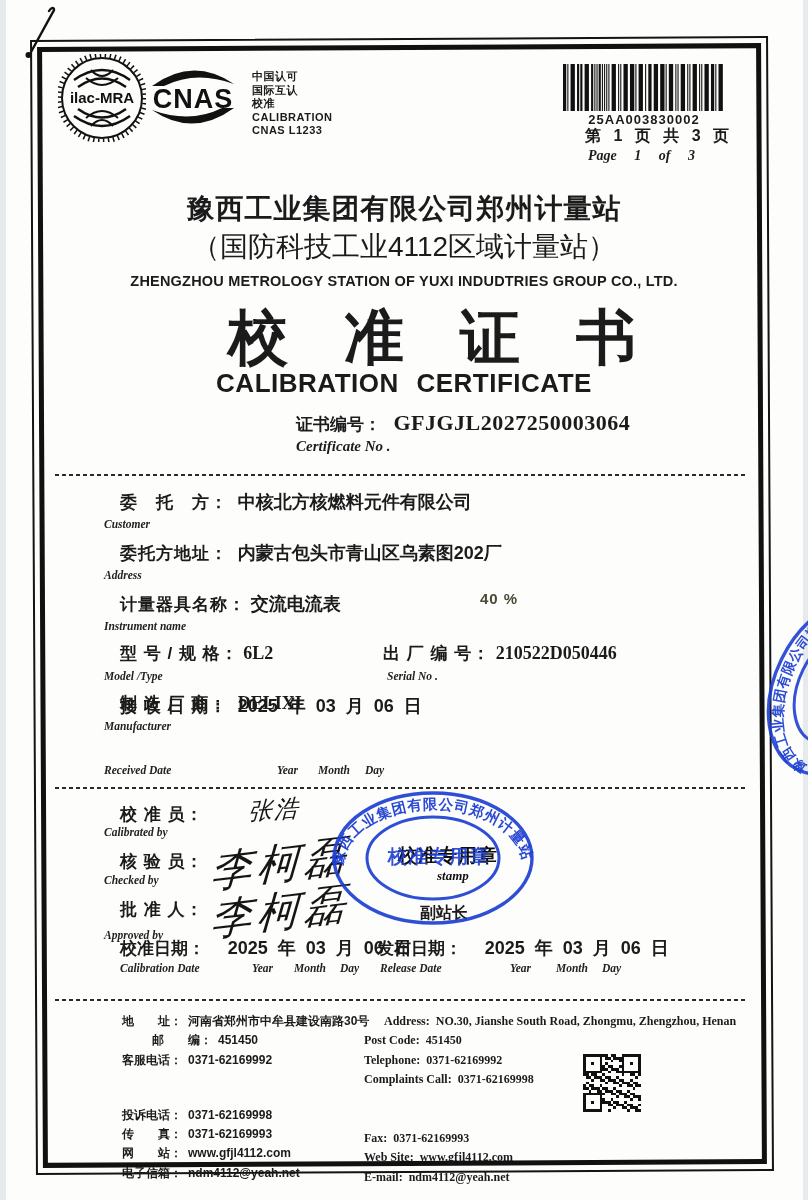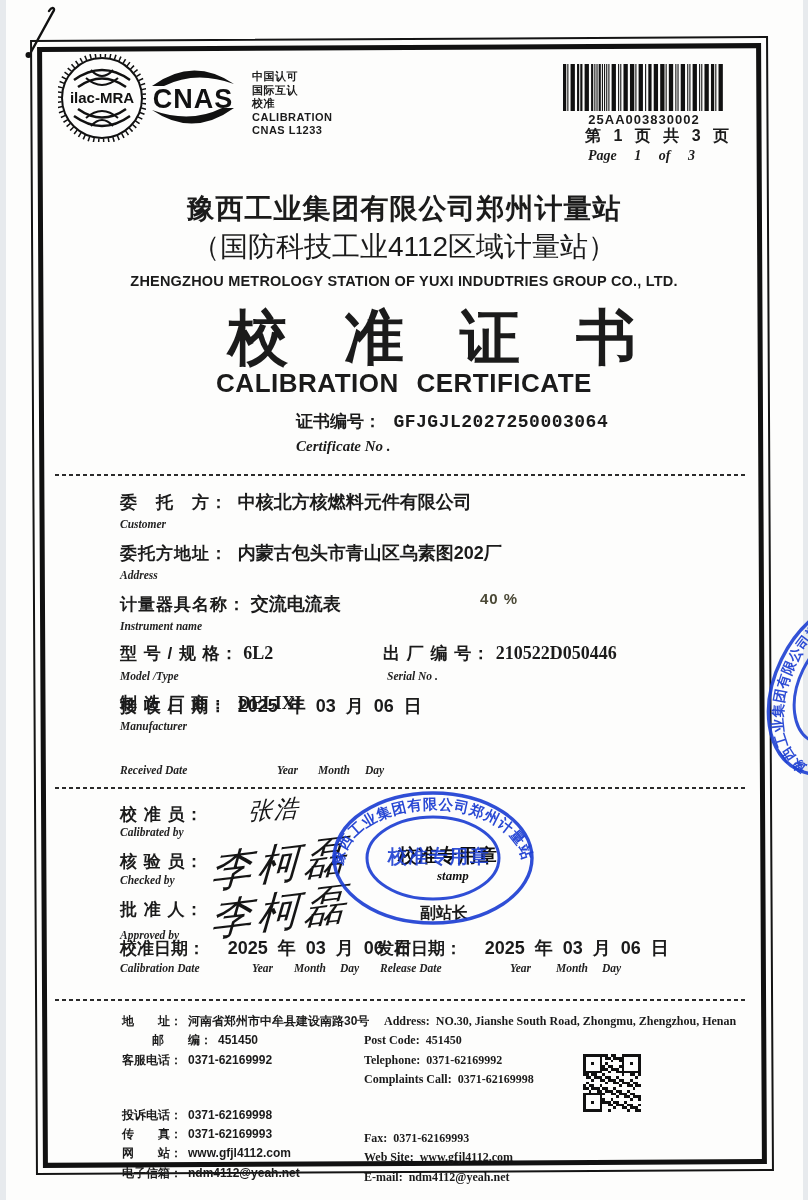--- a/index.html
+++ b/index.html
@@ -16,31 +16,31 @@
   .ctr{left:40px;width:728px;text-align:center;}
   
   .accred-lines{font-size:11px;font-weight:700;line-height:13.5px;letter-spacing:.5px;}
   .org-zh{font-size:28px;font-weight:800;letter-spacing:1px;}
   .org-sub{font-size:28px;font-weight:400;letter-spacing:0;}
   .org-en{font-size:14.5px;font-weight:700;letter-spacing:.2px;}
   .big-title{font-size:60px;font-weight:900;letter-spacing:56px;padding-left:56px;
              font-family:"DejaVu Serif","Liberation Serif",serif;}
   .en-title{font-size:26px;font-weight:600;letter-spacing:.5px;word-spacing:10px;}
   .certno-label{font-size:17px;font-weight:700;}
-  .certno-val{font-size:18px;font-weight:700;font-family:Liberation Mono, monospace;letter-spacing:.5px;}
+  .certno-val{font-size:22px;font-weight:700;font-family:Liberation Serif, serif;letter-spacing:.5px;}
   .certno-en{font-size:15px;font-weight:700;font-style:italic;font-family:"Liberation Serif",serif;}
   
   .dashed{position:absolute;left:55px;width:692px;height:2px;
           background:repeating-linear-gradient(90deg,#2b2b2b 0 4px,transparent 4px 7px);}
   
   .frow{position:absolute;left:120px;font-size:17px;font-weight:700;white-space:nowrap;}
   .fl{display:inline-block;min-width:113px;letter-spacing:1px;}
   .fv{font-size:18px;font-weight:700;}
   .fv-lat{font-family:"Liberation Serif",serif;font-size:18px;}
-  .fen{position:absolute;left:120px;font-family:"Liberation Serif",serif;font-style:italic;
+  .fen{position:absolute;left:104px;font-family:"Liberation Serif",serif;font-style:italic;
        font-weight:700;font-size:11.5px;color:#222;}
   .sublab{position:absolute;font-family:"Liberation Serif",serif;font-style:italic;
           font-weight:700;font-size:11.5px;color:#222;}
   .dateval{word-spacing:5px;}
   .annot{font-size:15px;font-weight:700;color:#4b4936;letter-spacing:1px;}
   
   .sig{position:absolute;font-family:"DejaVu Serif","Liberation Serif",serif;
        font-style:italic;color:#151515;white-space:nowrap;}
   .sig-small{font-size:24px;transform:rotate(-4deg) skewX(-6deg);letter-spacing:2px;}
   .sig-big{font-size:42px;transform:rotate(-7deg) skewX(-10deg);letter-spacing:5px;}

